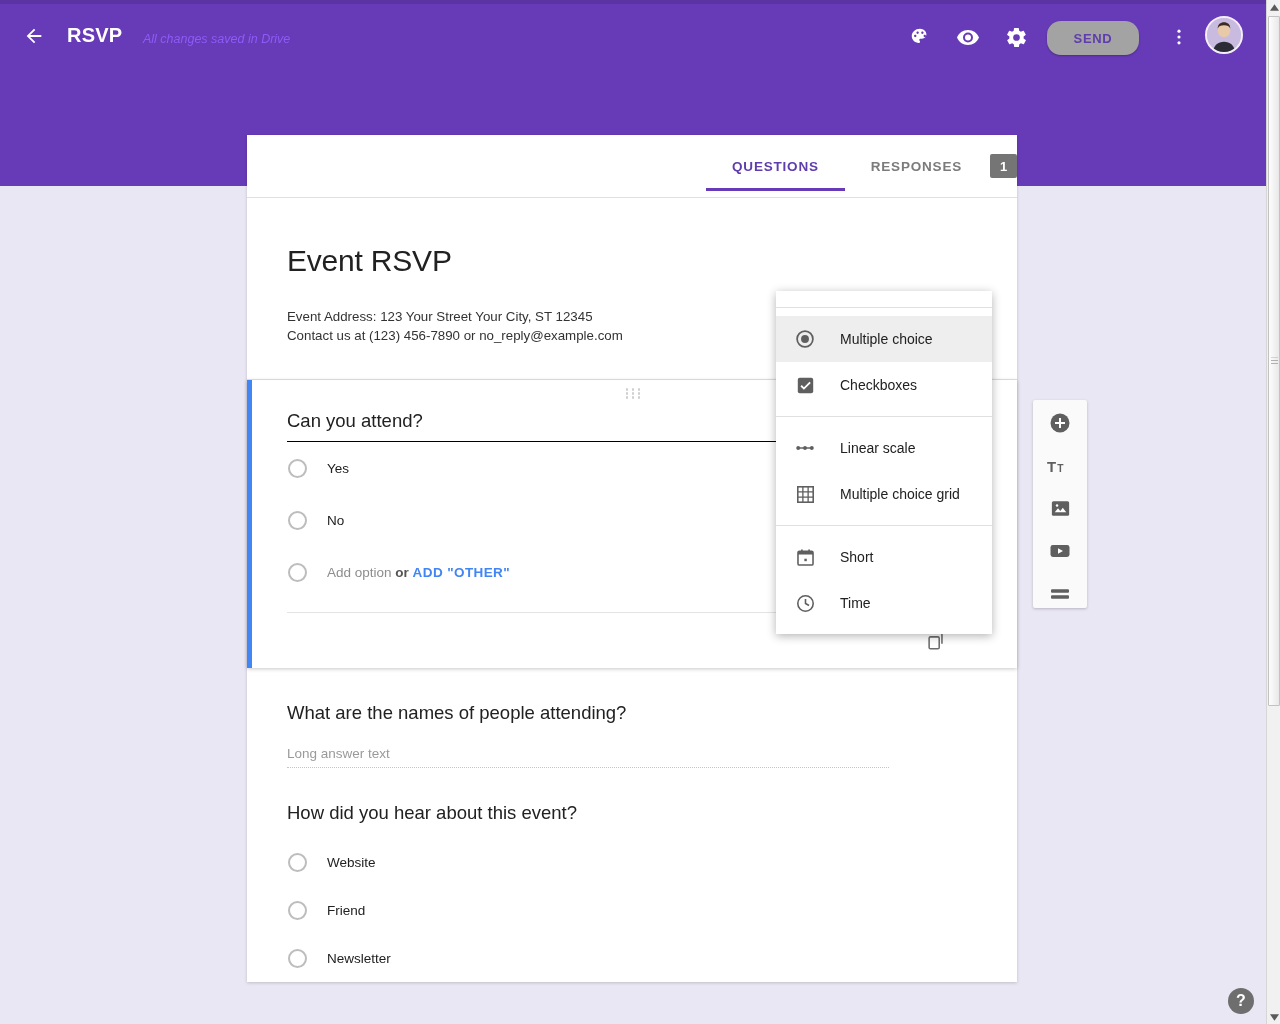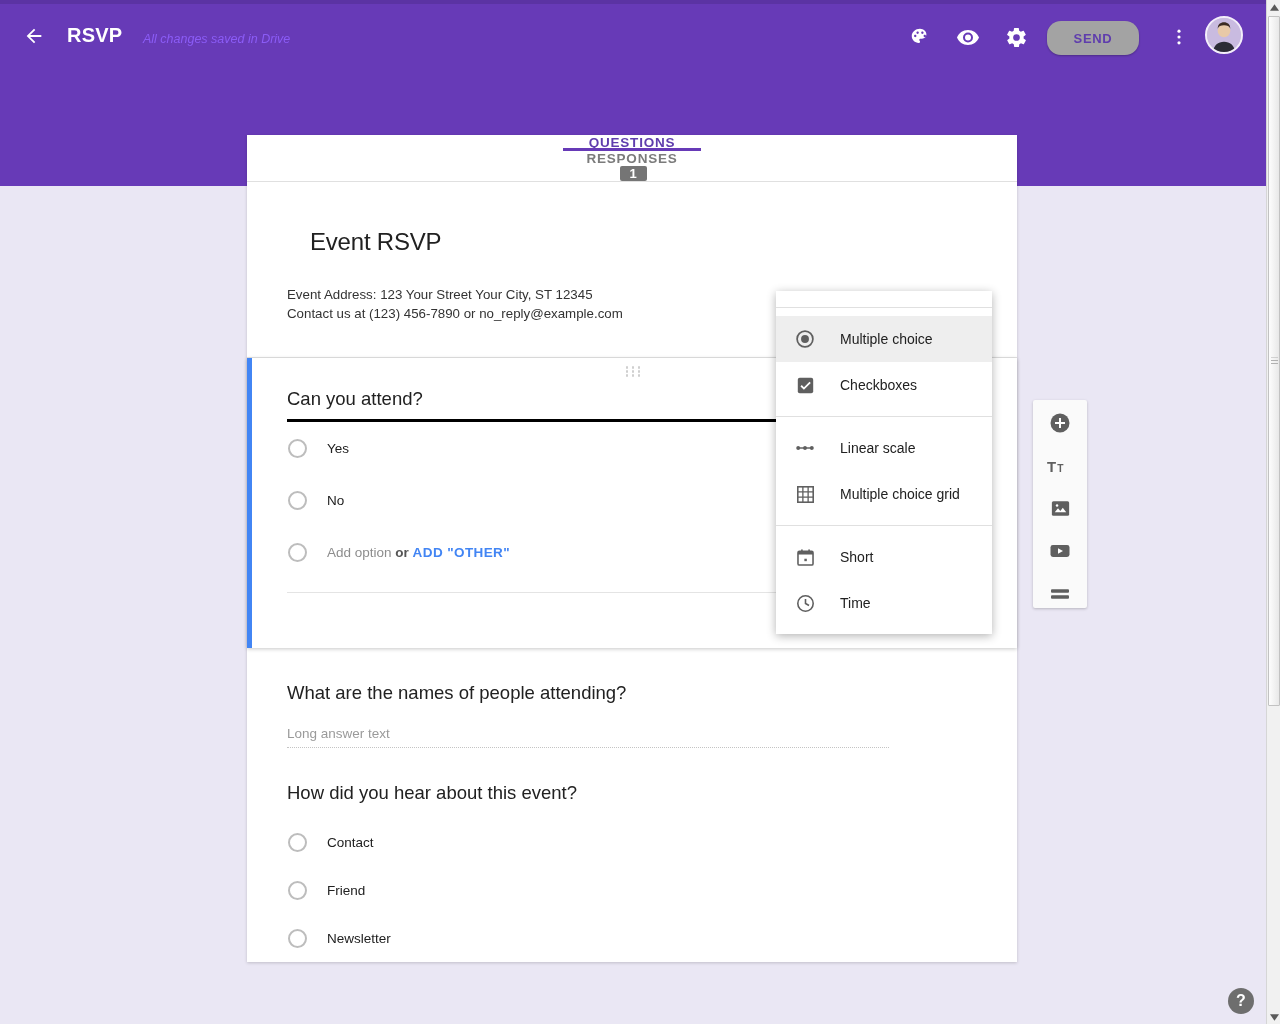--- a/index.html
+++ b/index.html
@@ -64,43 +64,43 @@
     background: #d8cde9; border: 2px solid #f3eefa;
   }
 
   
   .form-wrap {
     position: absolute; left: 247px; top: 135px; width: 770px;
     background: #ffffff;
     box-shadow: 0 1px 3px rgba(0,0,0,.18);
   }
   .tabs {
-    position: relative; height: 47px; border-bottom: 1px solid #e0e0e0;
-    display: flex; align-items: center; justify-content: flex-end; gap: 0; flex-direction: column;
+    position: relative; height: 63px; border-bottom: 1px solid #e0e0e0;
+    display: flex; align-items: center; justify-content: flex-end; gap: 0;
   }
   .tab {
     position: relative; height: 49px; display: flex; align-items: center;
     padding: 0 26px; font-size: 13.5px; font-weight: bold; letter-spacing: .8px;
     color: #7b7b7b; cursor: pointer;
   }
   .tab.active { color: #5f3dad; }
   .tab.active::after {
     content: ""; position: absolute; left: 0; right: 0; bottom: 0; height: 3px;
     background: #673ab7;
   }
   .badge {
     min-width: 27px; height: 24px; background: #757575; color: #fff;
     border-radius: 2px; font-size: 13px; font-weight: bold;
     display: flex; align-items: center; justify-content: center;
     margin-left: 2px;
   }
 
   .form-head { padding: 46px 40px 34px 40px; border-bottom: 1px solid #e4e4e4; }
   .form-title {
-    font-size: 24px; color: #212121; font-weight: normal; letter-spacing: -.2px; margin-left: 23px;
+    font-size: 30px; color: #212121; font-weight: normal; letter-spacing: -.2px;
   }
   .form-desc {
     margin-top: 30px; font-size: 13.3px; color: #333; line-height: 18.5px;
   }
 
   
   .q-card { position: relative; background: #fff; }
   .q-card.active {
     border-left: 5px solid #4285f4;
     box-shadow: 0 1px 4px rgba(0,0,0,.22);
@@ -111,21 +111,21 @@
     width: 18px; height: 10px;
     display: grid; grid-template-columns: repeat(3, 4px);
     grid-template-rows: repeat(3, 3px); gap: 1px 2px;
   }
   .drag-dots i { width: 2.5px; height: 2.5px; border-radius: 50%; background: #cfcfcf; display: block; }
 
   .q-body { padding: 30px 40px 0 35px; }
   .q-title-row { display: flex; align-items: flex-start; }
   .q-title {
     flex: 1; font-size: 18.5px; color: #212121;
-    padding-bottom: 9px; border-bottom: 3px solid #000000;
+    padding-bottom: 9px; border-bottom: 1px solid #000000;
   }
   .q-img-btn {
     width: 26px; height: 26px; margin-left: 18px; margin-top: 2px;
     display: flex; align-items: center; justify-content: center; cursor: pointer;
   }
   .opt-row { display: flex; align-items: center; height: 52px; }
   .radio {
     width: 19px; height: 19px; border: 2px solid #bdbdbd; border-radius: 50%;
     margin-left: 1px; flex: none;
   }
@@ -334,21 +334,21 @@
         <div class="long-answer">Long answer text</div>
       </div>
     </div>
 
     <div class="q-card">
       <div class="q-static">
         <div class="q-title-s">How did you hear about this event?</div>
         <div style="margin-top:14px">
           <div class="opt-row">
             <div class="radio"></div>
-            <div class="opt-label">Contact</div>
+            <div class="opt-label">Website</div>
           </div>
           <div class="opt-row">
             <div class="radio"></div>
             <div class="opt-label">Friend</div>
           </div>
           <div class="opt-row">
             <div class="radio"></div>
             <div class="opt-label">Newsletter</div>
           </div>
         </div>

